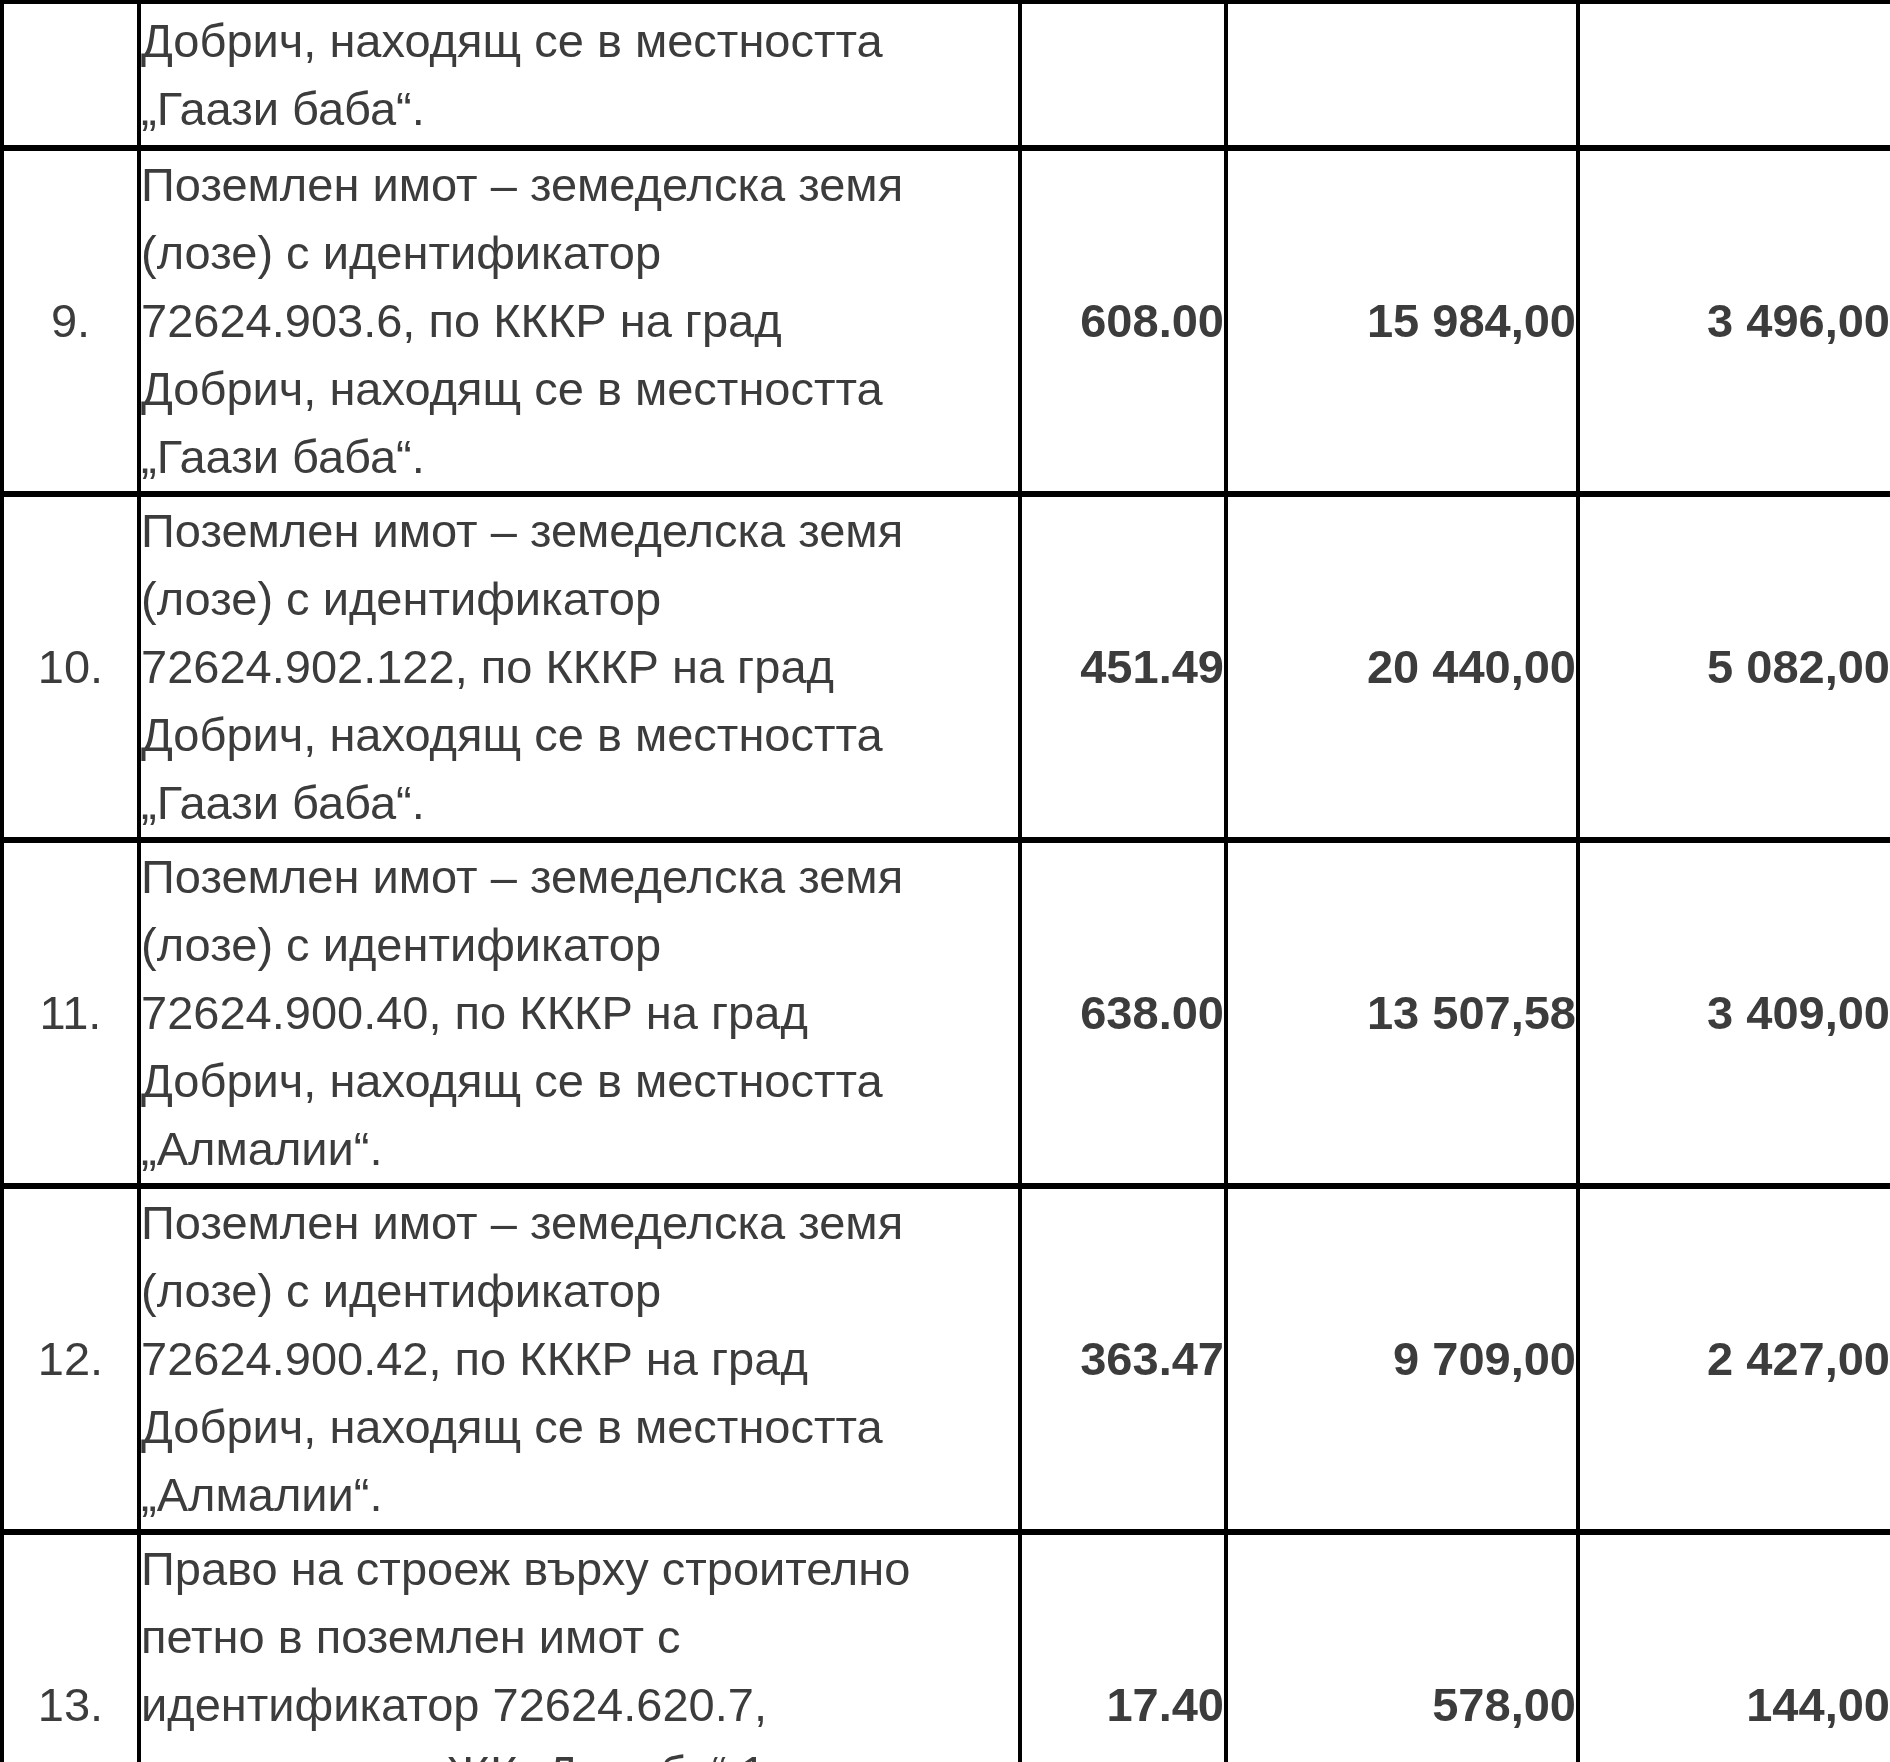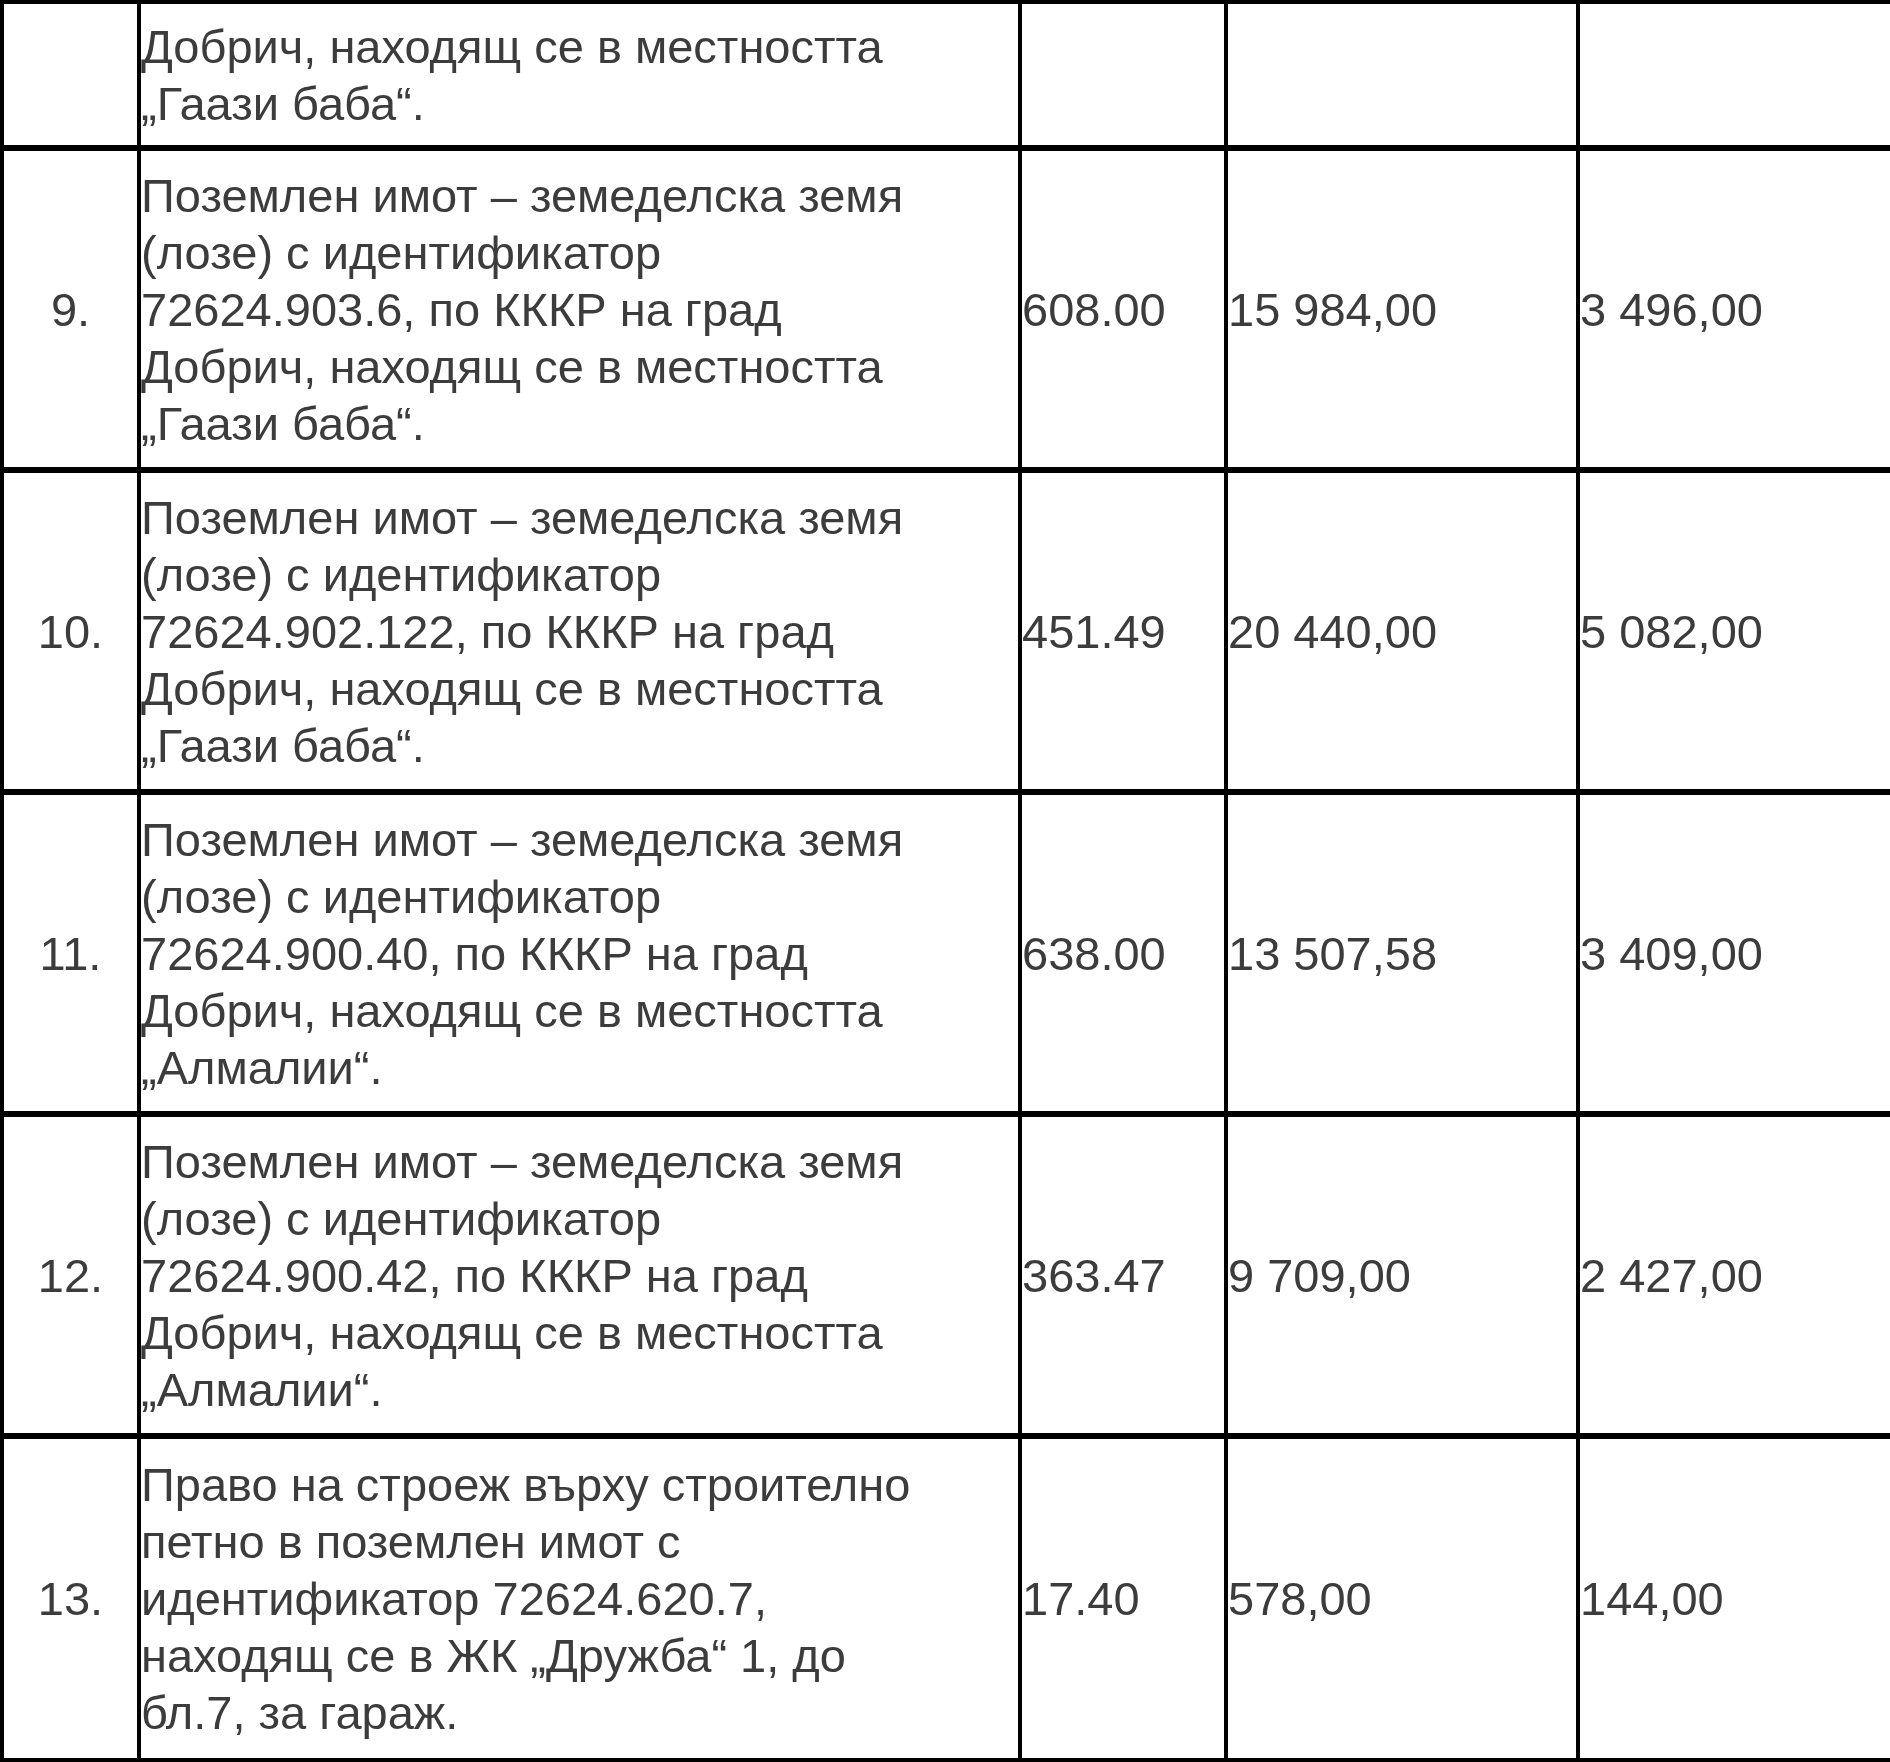--- a/index.html
+++ b/index.html
@@ -19,38 +19,39 @@
     width: 1890px;
     margin-top: -2px;
   }
   table.doc-table td {
     border-left: 4px solid #000000;
     border-right: 4px solid #000000;
     border-top: 6px solid #000000;
     border-bottom: 6px solid #000000;
     color: #3c3c3c;
     font-size: 47px;
-    line-height: 57px;
+    line-height: 68px;
     overflow: hidden;
     padding: 0;
     box-sizing: border-box;
   }
   td.cell-num {
     text-align: center;
     vertical-align: middle;
   }
   td.cell-desc {
     text-align: left;
     vertical-align: middle;
     padding: 6px 32px 6px 16px;
     white-space: pre-line;
   }
   td.cell-amount {
-    text-align: left;
+    text-align: right;
     vertical-align: middle;
+    font-weight: bold;
   }
   tr.row-partial { height: 147px; }
   tr.row-full    { height: 322px; }
   tr.row-last    { height: 325px; }
 </style>
 </head>
 <body>
 
 <table class="doc-table">
   <colgroup>

